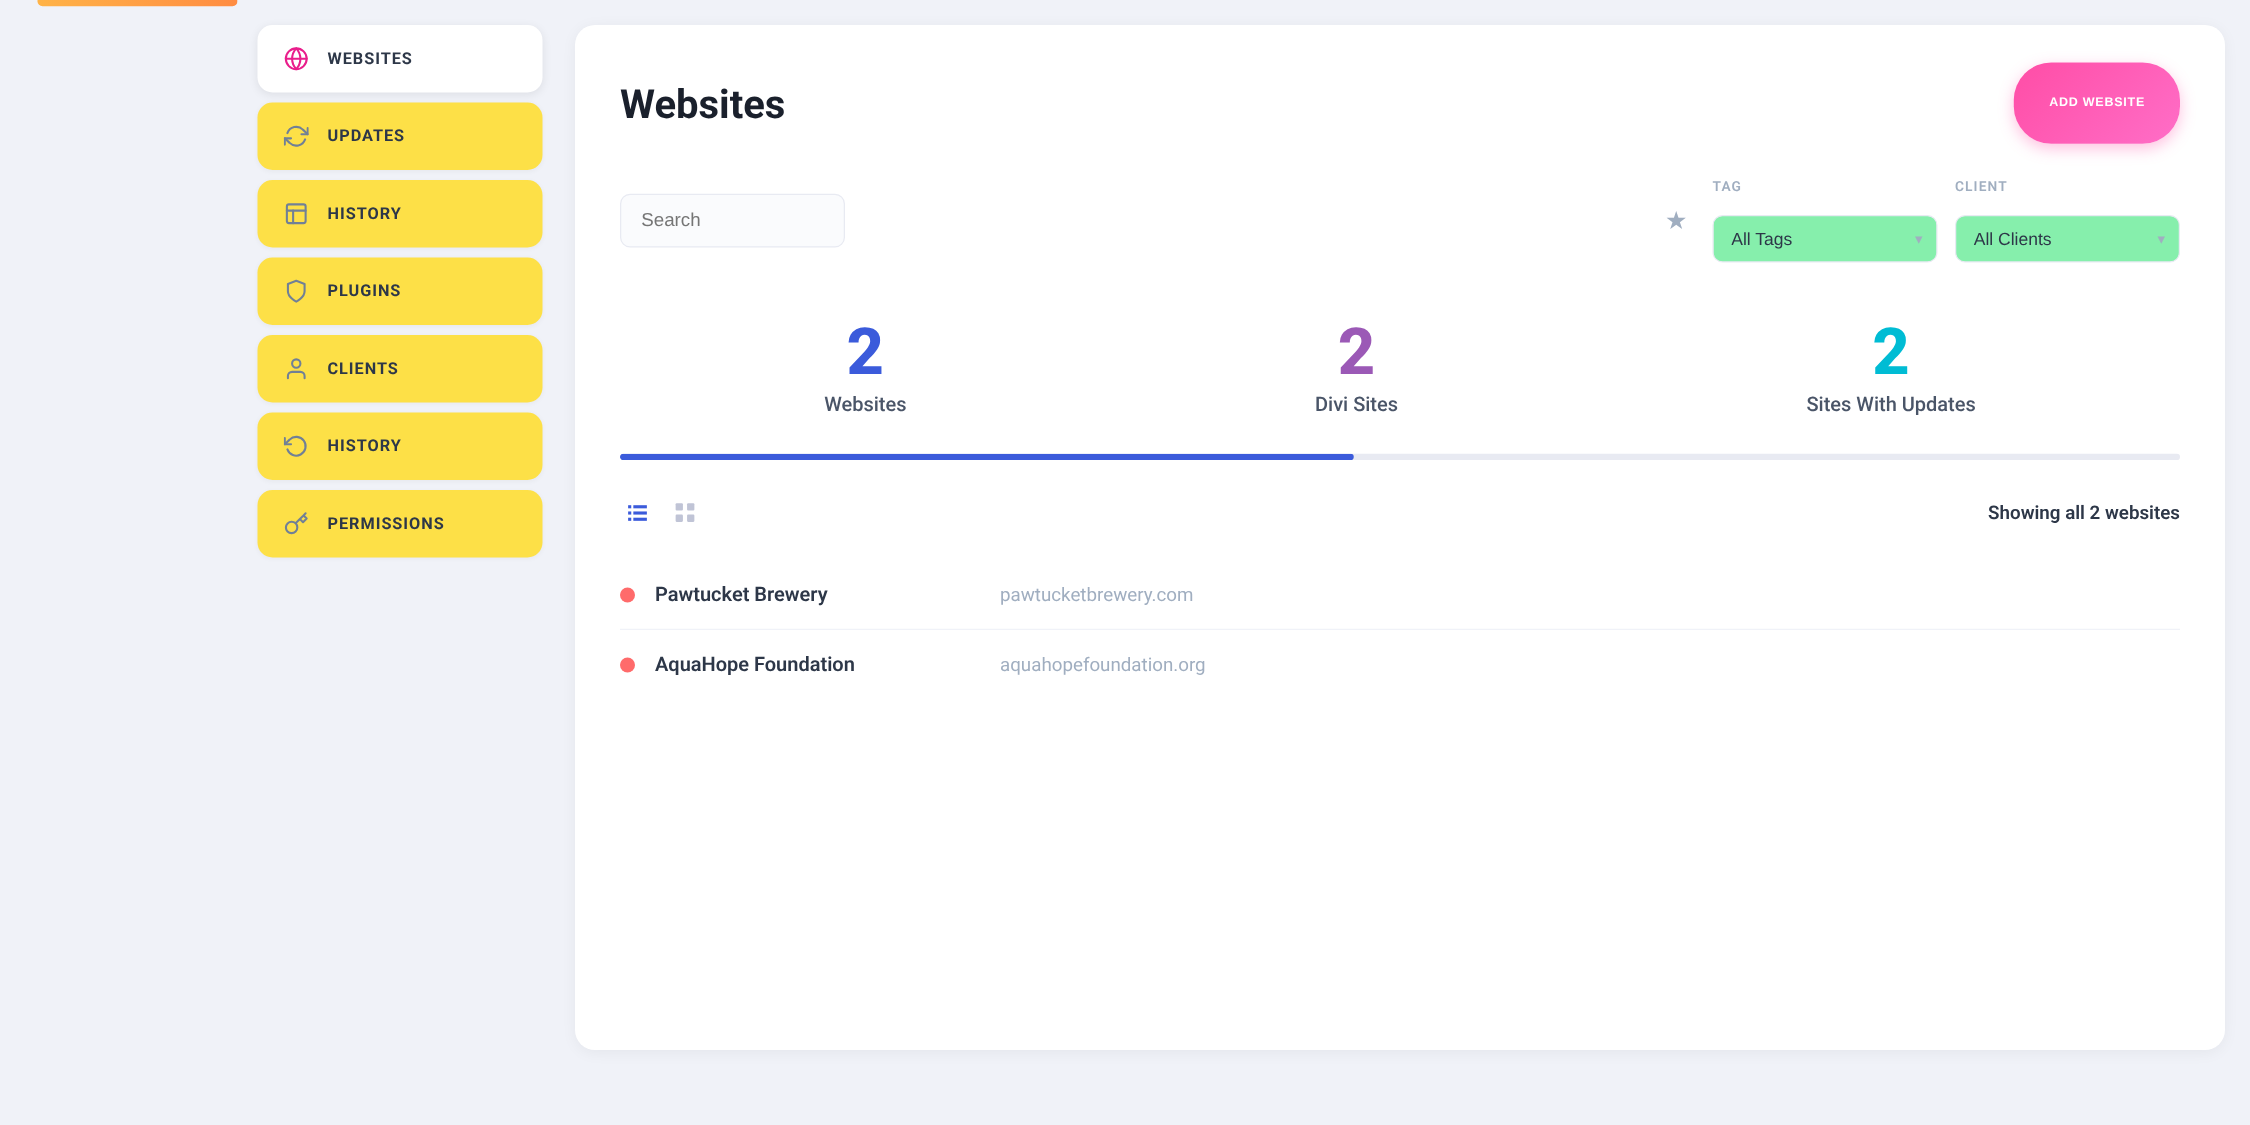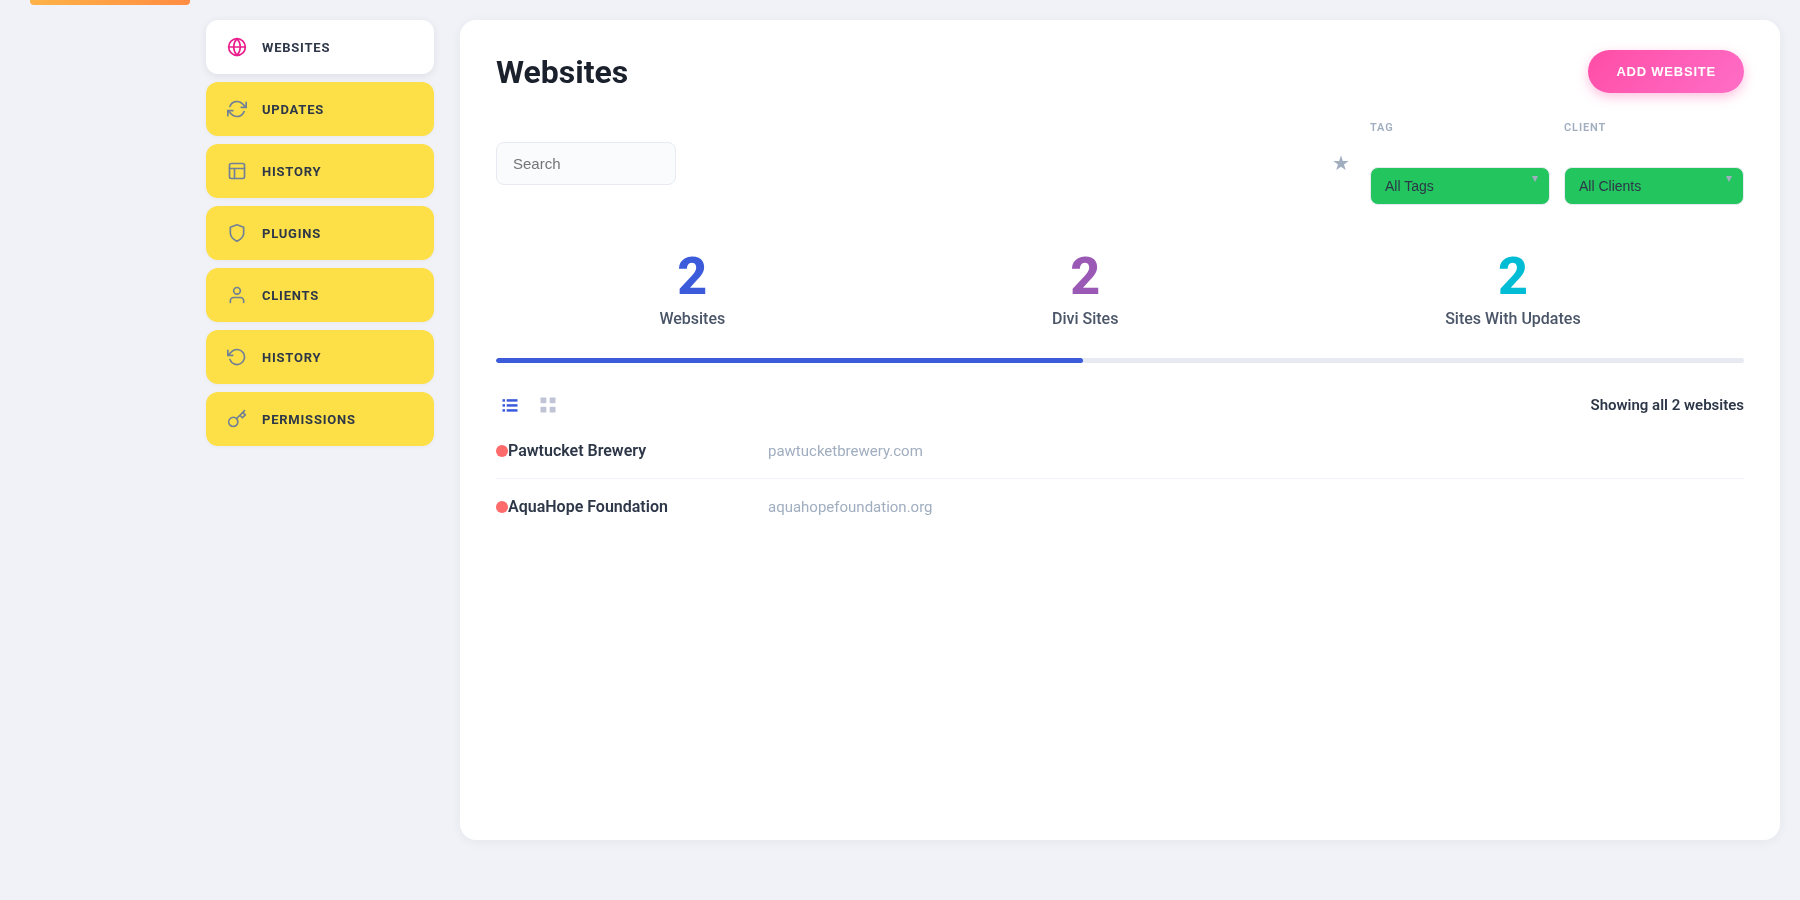--- a/index.html
+++ b/index.html
@@ -80,22 +80,22 @@
       font-size: 32px;
       font-weight: 700;
       color: #1a202c;
     }
 
     .add-website-btn {
       background: linear-gradient(135deg, #ff4da6, #ff6ec7);
       color: #ffffff;
       border: none;
       border-radius: 30px;
-      padding: 14px 28px;
-      font-size: 13px;
+      padding: 27px 28px;
+      font-size: 10px;
       font-weight: 700;
       letter-spacing: 0.06em;
       cursor: pointer;
       box-shadow: 0 4px 12px rgba(255,77,166,0.35);
     }
 
     
     .filter-row {
       display: flex;
       align-items: center;
@@ -137,26 +137,25 @@
       letter-spacing: 0.08em;
       color: #a0aec0;
     }
 
     .filter-select {
       padding: 10px 36px 10px 14px;
       border: 1.5px solid #e8eaf2;
       border-radius: 8px;
       font-size: 14px;
       color: #2d3748;
-      background: #22c55e;
+      background: #86efac;
       appearance: none;
       cursor: pointer;
       min-width: 180px;
       outline: none;
-      margin-top: 17px;
     }
 
     .select-wrapper {
       position: relative;
     }
 
     .select-wrapper::after {
       content: '▾';
       position: absolute;
       right: 12px;
@@ -209,21 +208,21 @@
       background: #3b5bdb;
       border-radius: 4px;
       width: 47%;
     }
 
     
     .list-header {
       display: flex;
       align-items: center;
       justify-content: space-between;
-      margin-bottom: 4px;
+      margin-bottom: 24px;
     }
 
     .view-toggles {
       display: flex;
       gap: 10px;
     }
 
     .view-toggle-btn {
       background: none;
       border: none;
@@ -244,20 +243,21 @@
     }
 
     
     .website-list { display: flex; flex-direction: column; }
 
     .website-row {
       display: flex;
       align-items: center;
       padding: 18px 0;
       border-bottom: 1px solid #f0f2f8;
+      gap: 16px;
       cursor: pointer;
     }
 
     .website-row:last-child { border-bottom: none; }
 
     .status-dot {
       width: 12px;
       height: 12px;
       border-radius: 50%;
       background: #ff6b6b;

